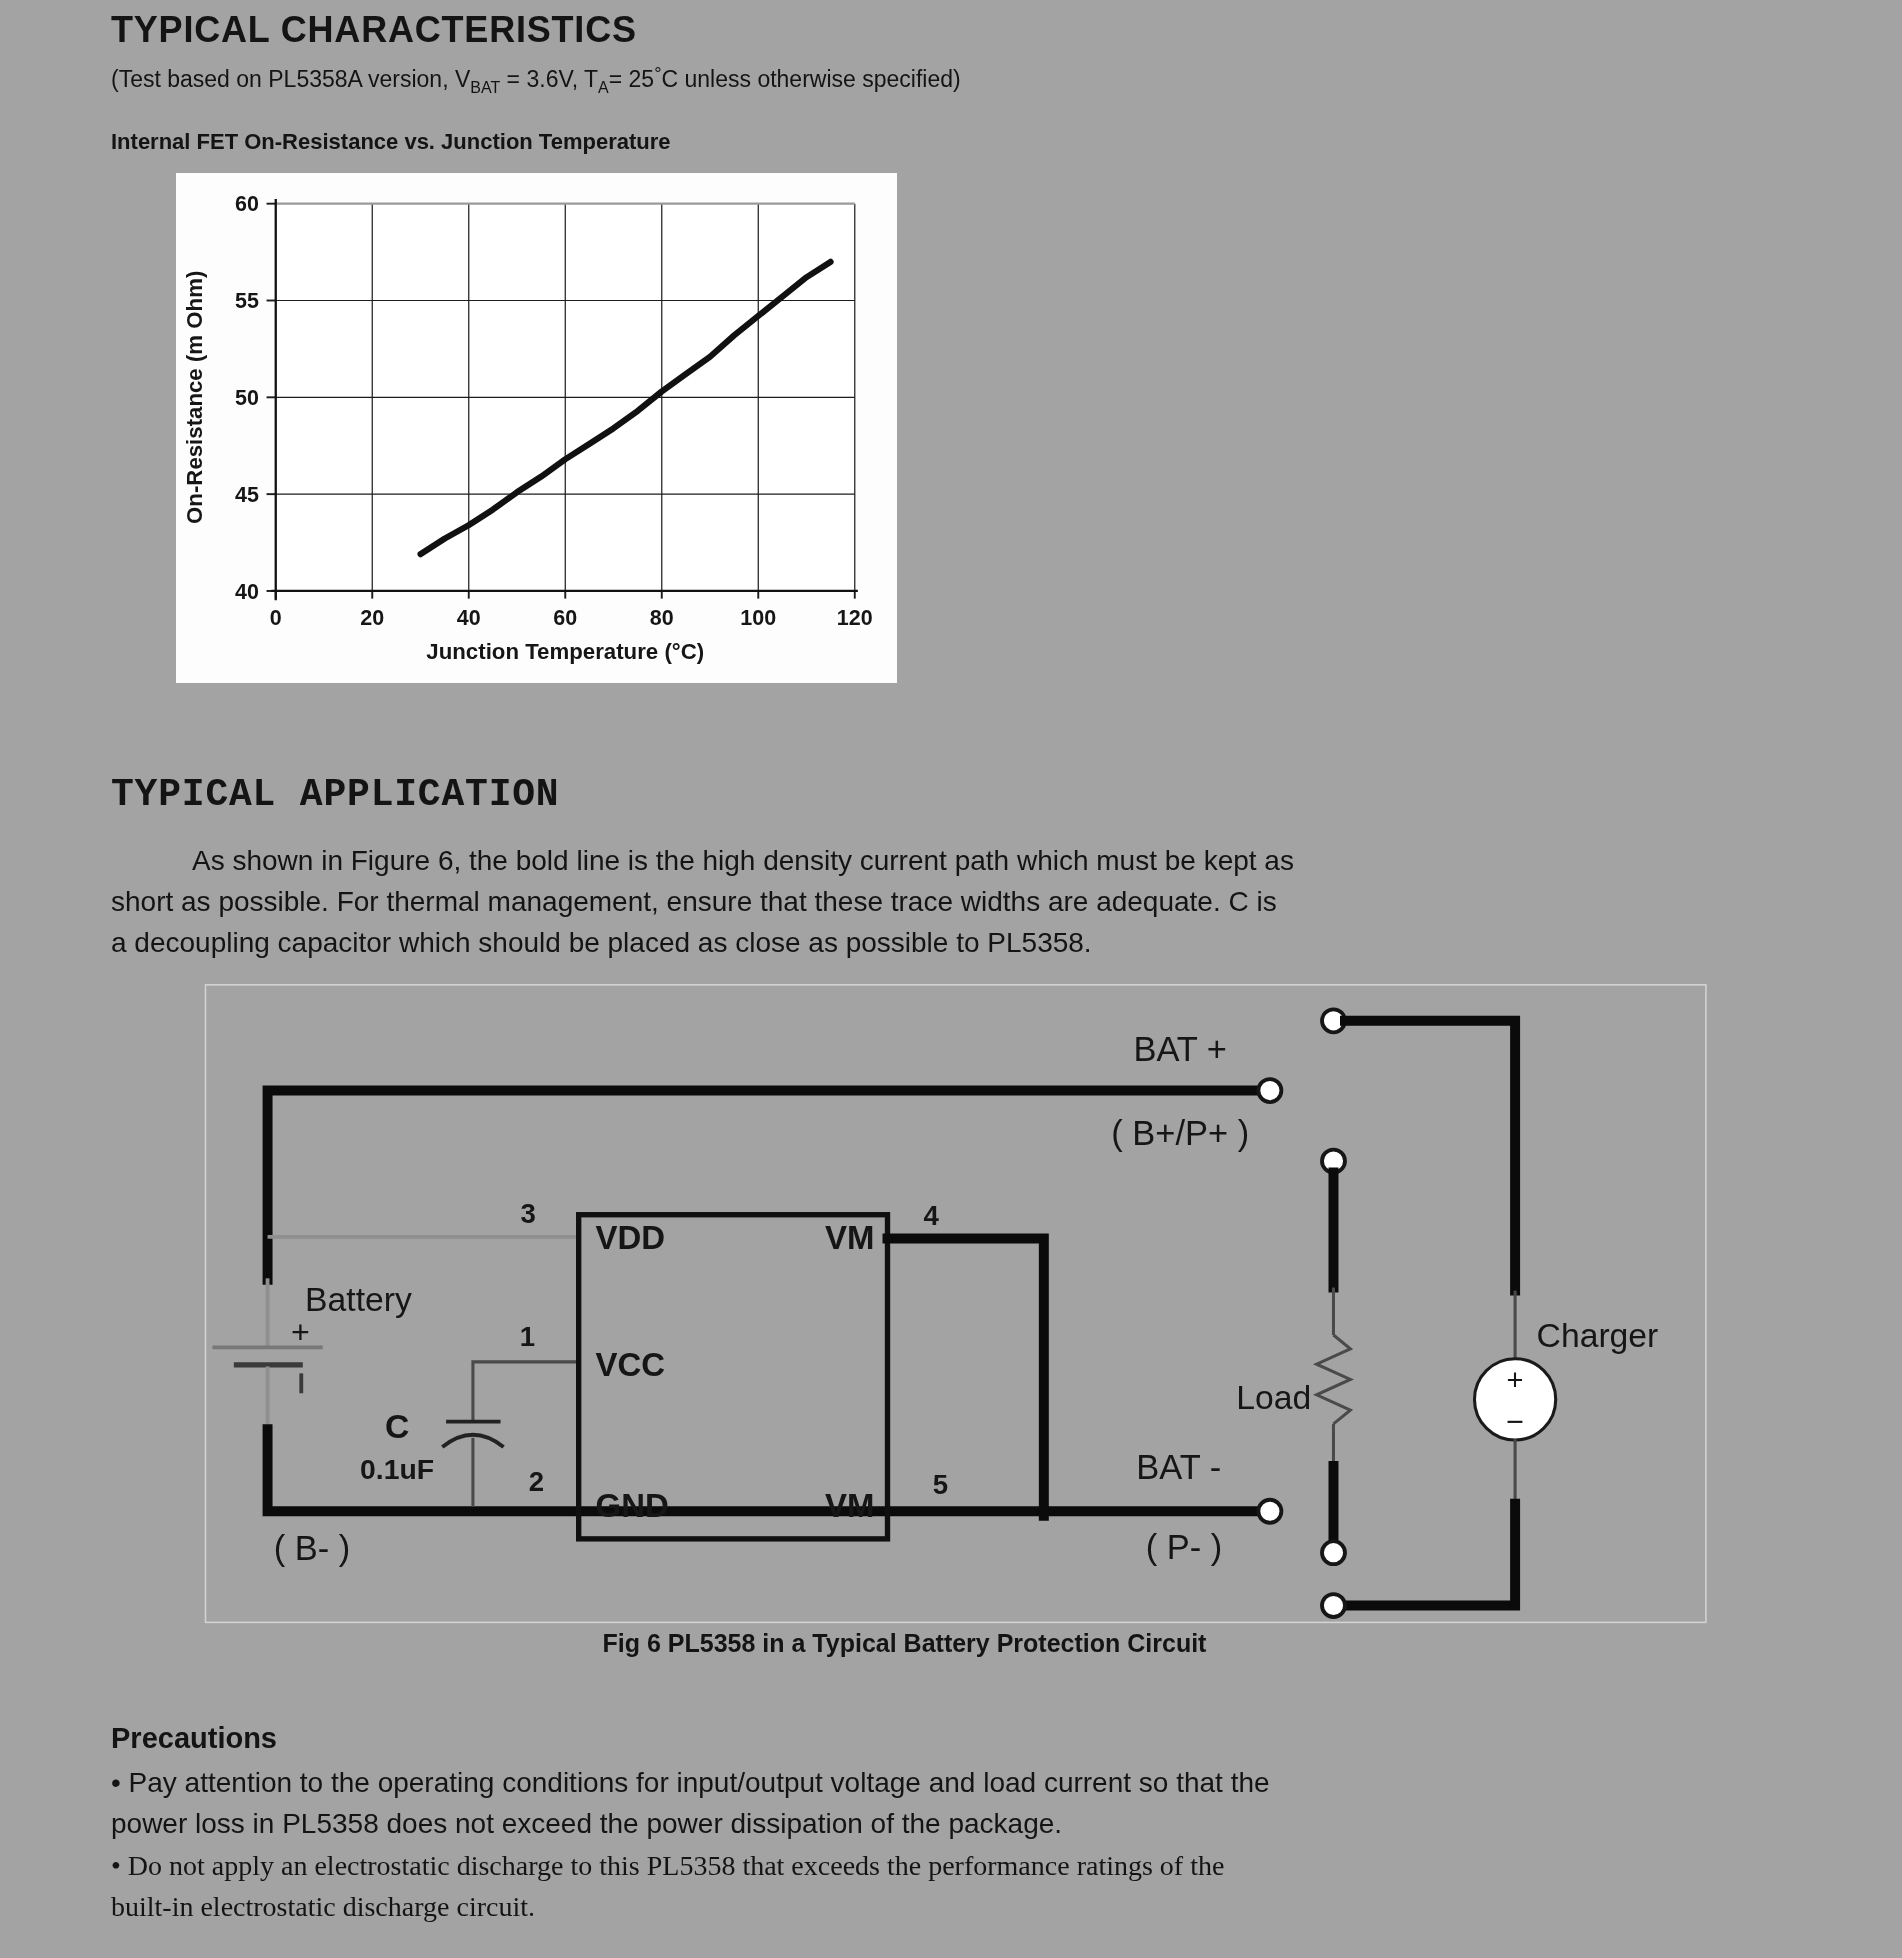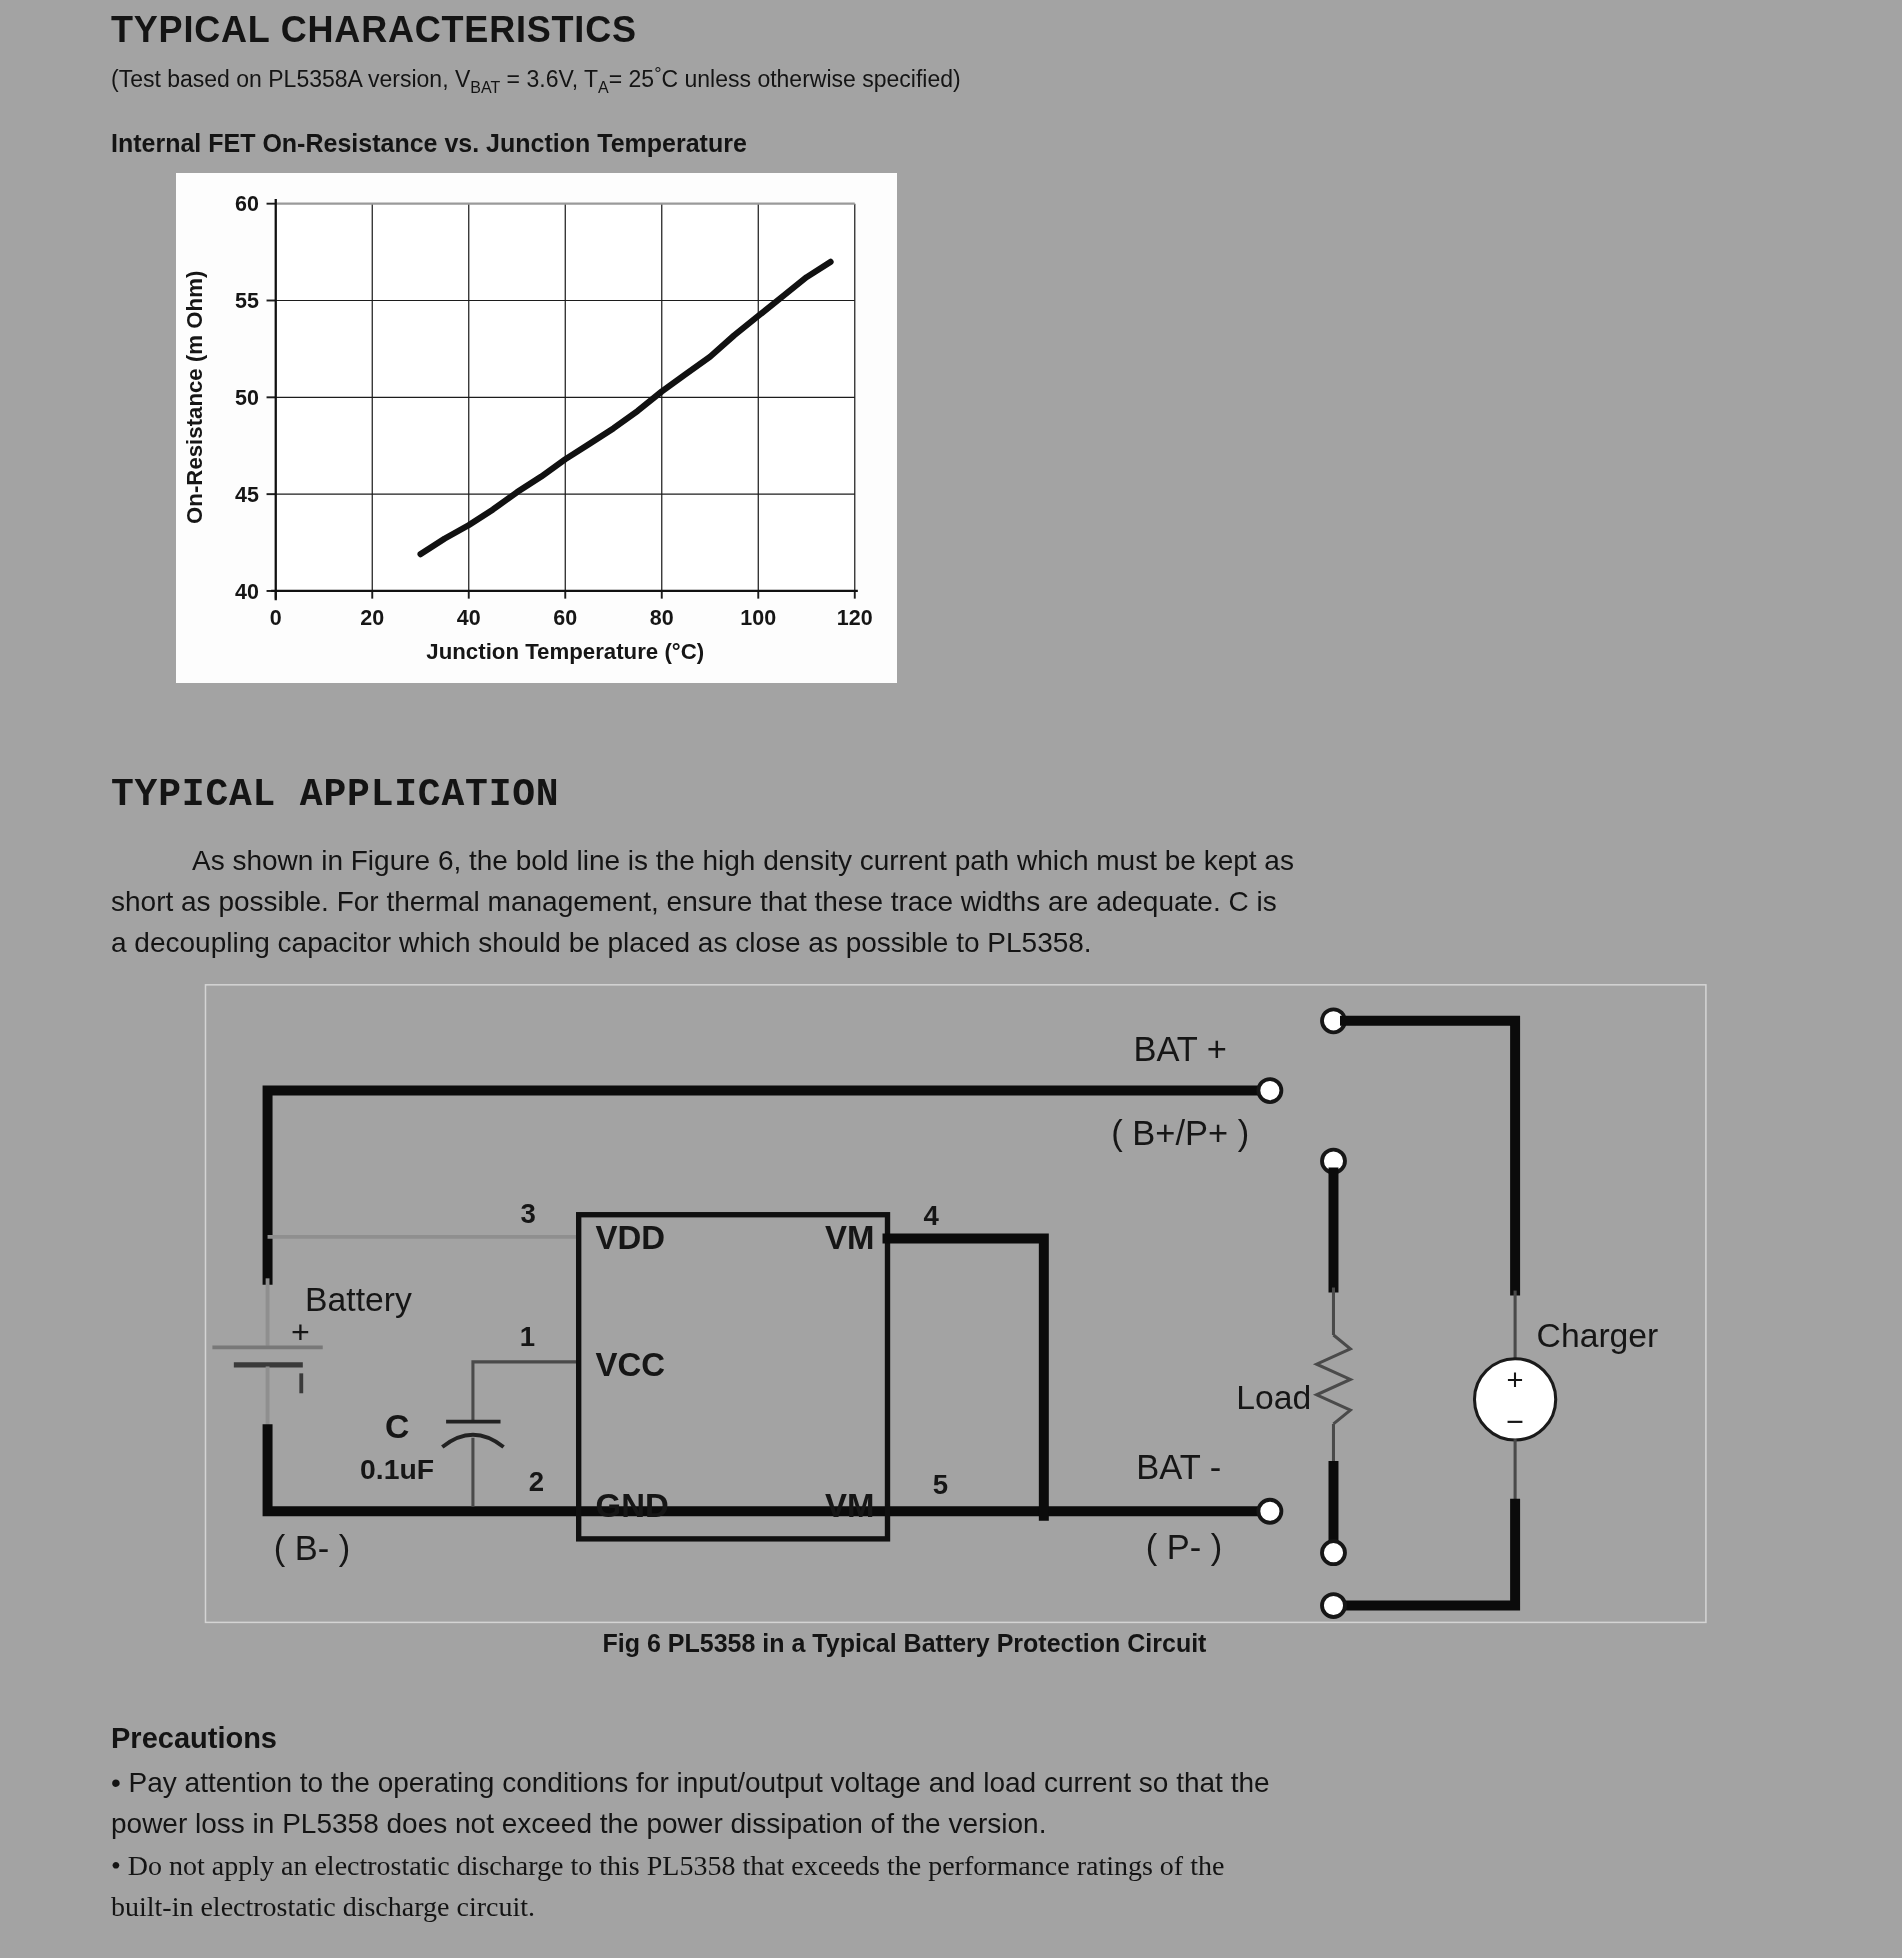--- a/index.html
+++ b/index.html
@@ -3,21 +3,21 @@
 <meta charset="utf-8">
 <style>
   html,body{margin:0;padding:0;background:#ffffff;}
   .page{position:relative;width:1902px;height:1958px;background:#a3a3a3;overflow:hidden;
         font-family:"Liberation Sans",sans-serif;color:#141414;}
   .abs{position:absolute;}
   .h1{font-size:36px;font-weight:700;letter-spacing:0.8px;}
   .subtle{font-size:23px;}
   .subtle sub{font-size:16px;}
   .subtle .deg{font-size:18.4px;vertical-align:7px;}
-  .h3{font-size:25px;font-weight:700;}
+  .h3{font-size:22px;font-weight:700;}
   .h2{font-size:38px;font-weight:700;letter-spacing:0.8px;}
   .para{font-size:28px;line-height:41px;width:1710px;}
   .para .indent{padding-left:81px;}
   .caption{font-size:25px;font-weight:700;text-align:center;width:1587px;}
   .prec-h{font-size:29px;font-weight:700;}
   .bullet{font-size:28px;line-height:41px;width:1733px;}
   .serifline{font-family:"Liberation Serif",serif;}
   .chartbox{background:#fdfdfd;}
   svg text{font-family:"Liberation Sans",sans-serif;fill:#161616;}
   .w-bold{stroke:#0b0b0b;stroke-width:13;fill:none;stroke-linecap:square;stroke-linejoin:miter;}
@@ -162,18 +162,18 @@
       <path d="M1712 682 V815 H1490" class="w-bold"></path>
       <circle cx="1475" cy="815" r="15" class="term"></circle>
       <text x="1740" y="478" class="clabel">Charger</text>
     </svg>
   </div>
 
   <div class="abs caption" style="left:111px;top:1629px;">Fig 6 PL5358 in a Typical Battery Protection Circuit</div>
 
   <div class="abs prec-h" style="left:111px;top:1722px;">Precautions</div>
   <div class="abs bullet" style="left:111px;top:1762px;">• Pay attention to the operating conditions for input/output voltage and load current so that the</div>
-  <div class="abs bullet" style="left:111px;top:1803px;">power loss in PL5358 does not exceed the power dissipation of the version.</div>
+  <div class="abs bullet" style="left:111px;top:1803px;">power loss in PL5358 does not exceed the power dissipation of the package.</div>
   <div class="abs bullet serifline" style="left:111px;top:1845px;">• Do not apply an electrostatic discharge to this PL5358 that exceeds the performance ratings of the</div>
   <div class="abs bullet serifline" style="left:111px;top:1886px;">built-in electrostatic discharge circuit.</div>
 
 </div>
 
 
 </body></html>

